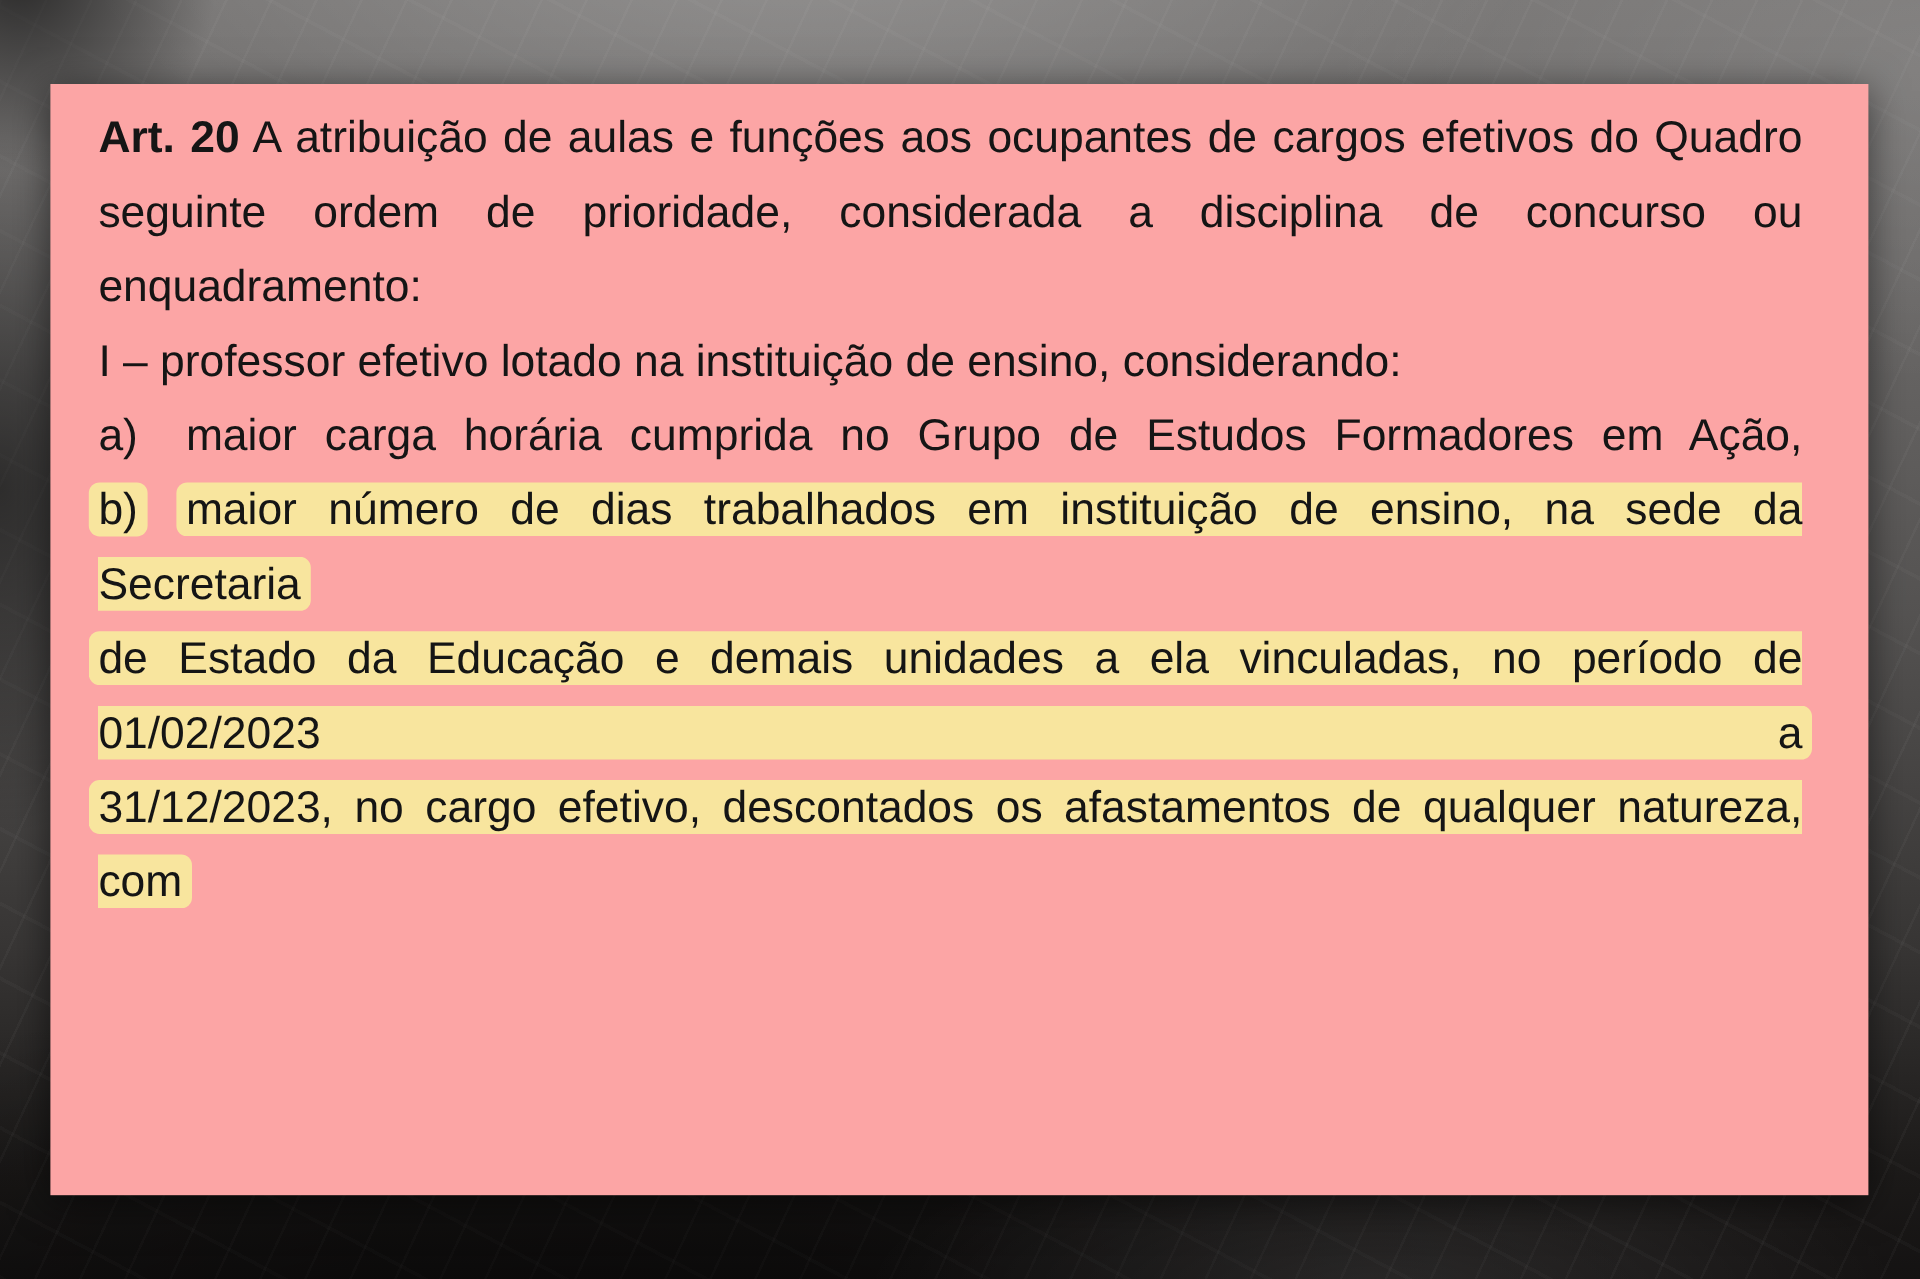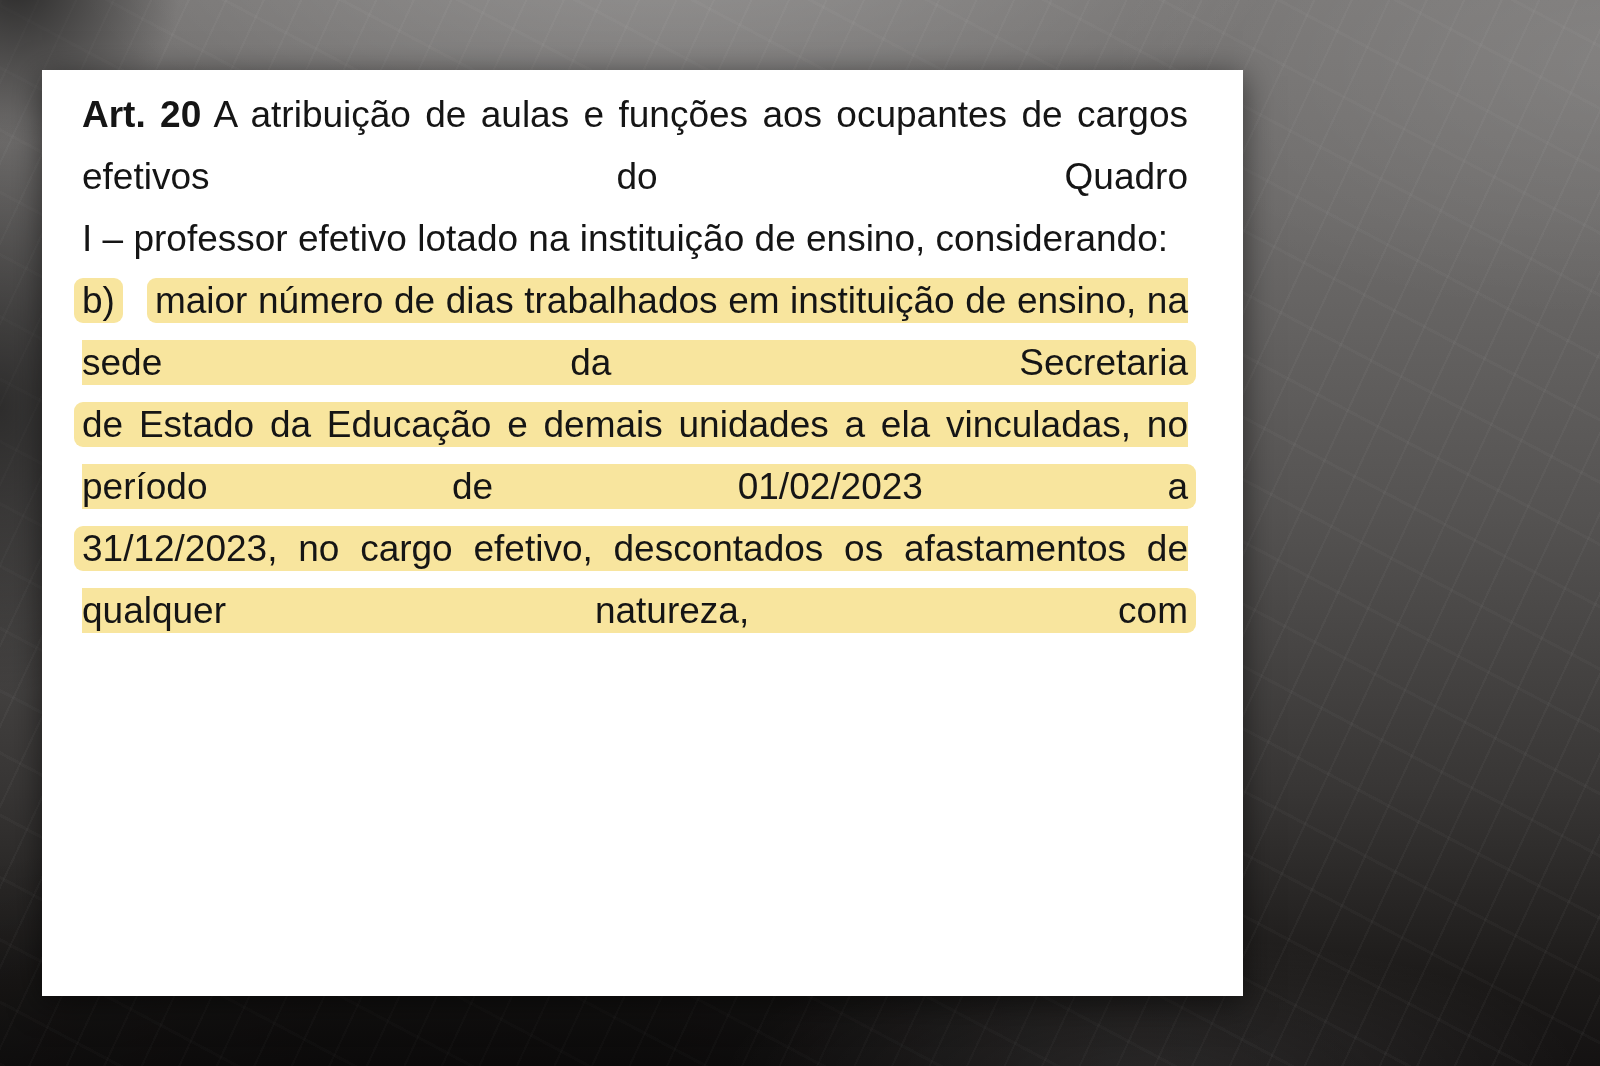--- a/index.html
+++ b/index.html
@@ -12,22 +12,22 @@
       radial-gradient(ellipse 16% 38% at 0% 38%, rgba(0,0,0,.50), transparent 72%),
       radial-gradient(ellipse 60% 42% at 42% -8%, rgba(255,255,255,.22), transparent 65%),
       radial-gradient(ellipse 55% 40% at 102% 6%, rgba(255,255,255,.10), transparent 60%),
       radial-gradient(ellipse 45% 22% at 72% 101%, rgba(255,255,255,.10), transparent 60%),
       radial-gradient(ellipse 85% 50% at 30% 112%, rgba(0,0,0,.70), transparent 72%),
       repeating-linear-gradient(115deg, rgba(255,255,255,.030) 0 2px, rgba(255,255,255,0) 2px 34px),
       repeating-linear-gradient(28deg, rgba(255,255,255,.022) 0 3px, rgba(255,255,255,0) 3px 55px),
       linear-gradient(180deg,#787675 0%,#6d6b6a 20%,#555352 48%,#383635 74%,#1c1a19 92%,#141212 100%);
   }
   .paper{
-    position:absolute;left:42px;top:70px;width:1201px;height:926px;
-    background:#ffffff;overflow:hidden;
+    position:absolute;left:42px;top:70px;width:1515px;height:926px;
+    background:#fca5a5;overflow:hidden;
     box-shadow:0 6px 30px rgba(0,0,0,.55);
   }
   .textblock{
     padding:14px 55px 0 40px;
     font-size:37px;line-height:62px;color:#151515;
   }
   .line{text-align:justify;text-align-last:justify;}
   .line.left{text-align:right;text-align-last:left;}
   .bold{font-weight:700;}
   .gap{display:inline-block;width:40px;}
@@ -36,23 +36,25 @@
 </style>
 </head>
 <body>
 
 <div class="paper">
   <div class="textblock">
 
     <div class="line"><span class="bold">Art. 20</span><span> A atribuição de aulas e funções aos ocupantes de cargos efetivos do Quadro</span></div>
 
 
+    <div class="line"><span>seguinte ordem de prioridade, considerada a disciplina de concurso ou enquadramento:</span></div>
 
     <div class="line left"><span>I – professor efetivo lotado na instituição de ensino, considerando:</span></div>
 
+    <div class="line"><span>a)</span><span class="gap"></span><span>maior carga horária cumprida no Grupo de Estudos Formadores em Ação,</span></div>
 
 
 
     <div class="line"><span class="hl hl-light">b)</span><span class="gap"></span><span class="hl hl-light">maior número de dias trabalhados em instituição de ensino, na sede da Secretaria</span></div>
 
     <div class="line"><span class="hl hl-light">de Estado da Educação e demais unidades a ela vinculadas, no período de 01/02/2023 a</span></div>
 
     <div class="line"><span class="hl hl-light">31/12/2023, no cargo efetivo, descontados os afastamentos de qualquer natureza, com</span></div>
 
   </div>

